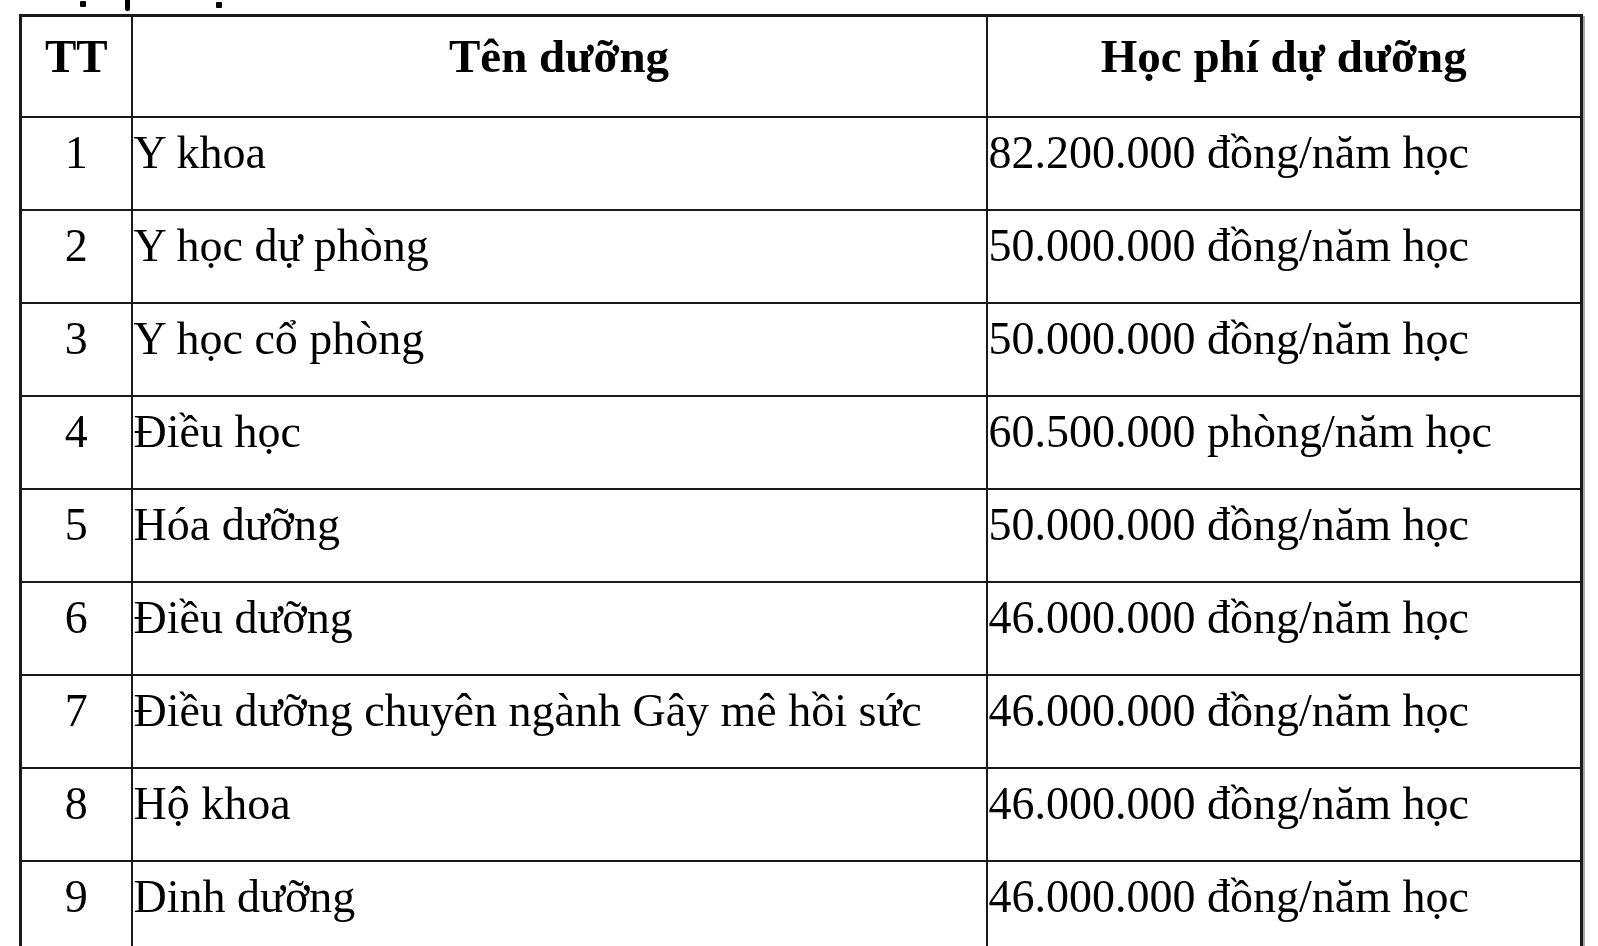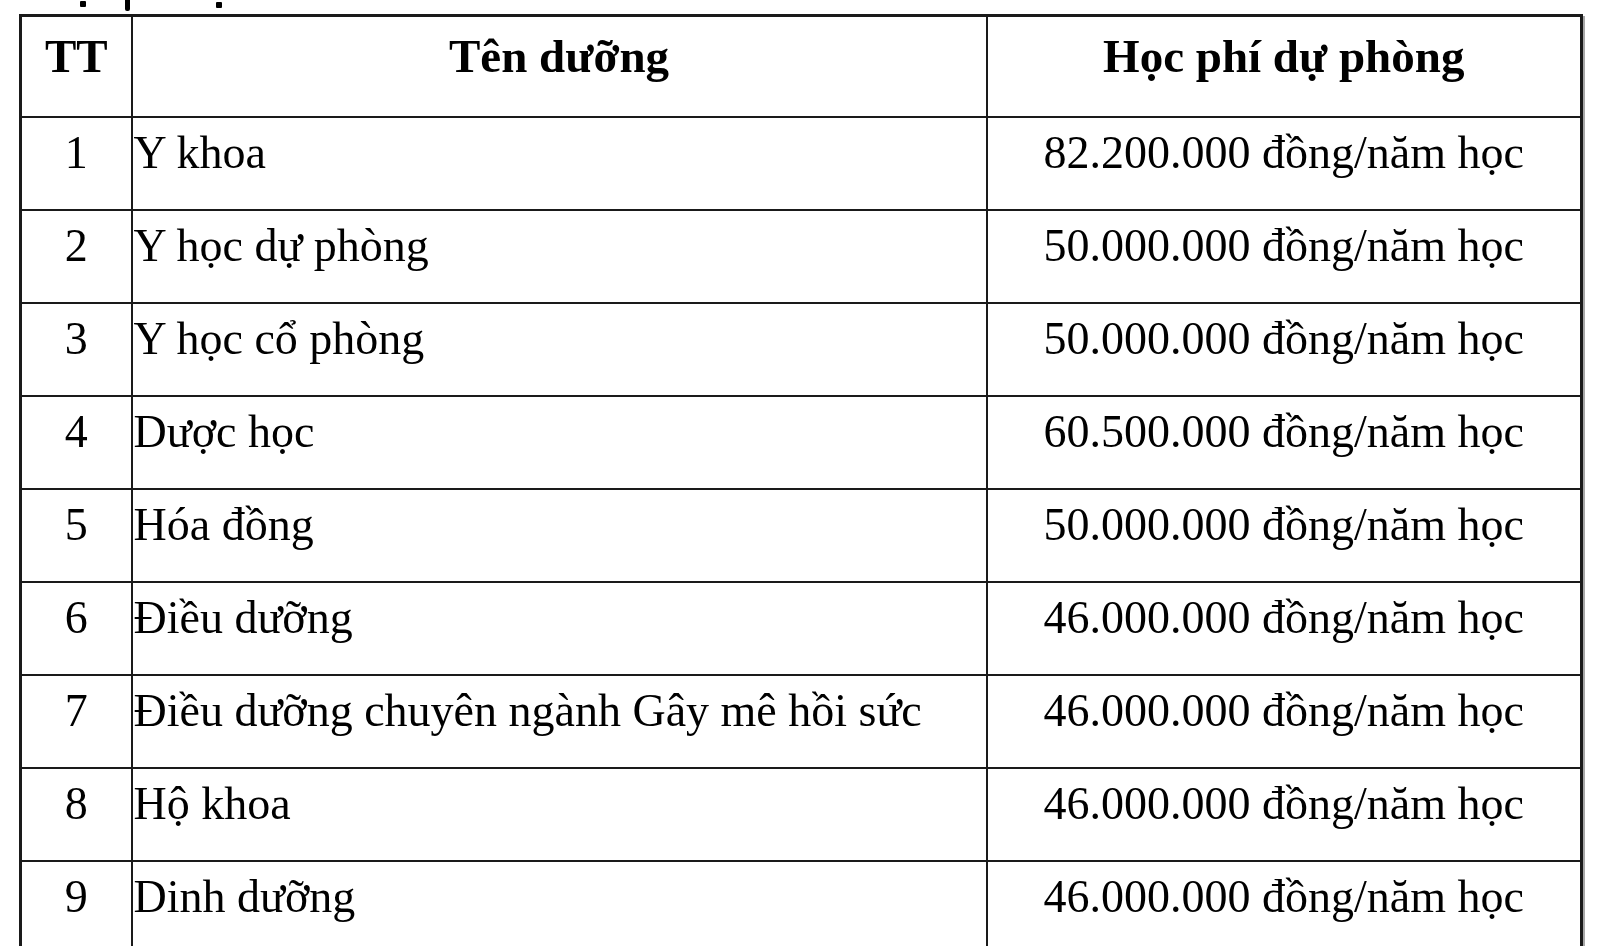--- a/index.html
+++ b/index.html
@@ -58,21 +58,21 @@
     line-height: 1.15;
   }
   tbody td {
     height: 81px;
     font-size: 46px;
     padding-top: 9px;
     line-height: 1.15;
   }
   td.c-tt   { text-align: center; }
   td.c-name { text-align: left; }
-  td.c-fee  { text-align: center; }
+  td.c-fee  { text-align: left; }
 
   col.w-tt   { width: 111px; }
   col.w-name { width: 855px; }
   col.w-fee  { width: 595px; }
 </style>
 </head>
 <body>
 
 <div class="page">
 
@@ -83,47 +83,47 @@
   <table class="tuition">
     <colgroup>
       <col class="w-tt">
       <col class="w-name">
       <col class="w-fee">
     </colgroup>
     <thead>
       <tr>
         <th>TT</th>
         <th>Tên dưỡng</th>
-        <th>Học phí dự phòng</th>
+        <th>Học phí dự dưỡng</th>
       </tr>
     </thead>
     <tbody id="table-body">
         <tr>
           <td class="c-tt">1</td>
           <td class="c-name">Y khoa</td>
           <td class="c-fee">82.200.000 đồng/năm học</td>
         </tr>
         <tr>
           <td class="c-tt">2</td>
           <td class="c-name">Y học dự phòng</td>
           <td class="c-fee">50.000.000 đồng/năm học</td>
         </tr>
         <tr>
           <td class="c-tt">3</td>
           <td class="c-name">Y học cổ phòng</td>
           <td class="c-fee">50.000.000 đồng/năm học</td>
         </tr>
         <tr>
           <td class="c-tt">4</td>
-          <td class="c-name">Dược học</td>
-          <td class="c-fee">60.500.000 đồng/năm học</td>
+          <td class="c-name">Điều học</td>
+          <td class="c-fee">60.500.000 phòng/năm học</td>
         </tr>
         <tr>
           <td class="c-tt">5</td>
-          <td class="c-name">Hóa đồng</td>
+          <td class="c-name">Hóa dưỡng</td>
           <td class="c-fee">50.000.000 đồng/năm học</td>
         </tr>
         <tr>
           <td class="c-tt">6</td>
           <td class="c-name">Điều dưỡng</td>
           <td class="c-fee">46.000.000 đồng/năm học</td>
         </tr>
         <tr>
           <td class="c-tt">7</td>
           <td class="c-name">Điều dưỡng chuyên ngành Gây mê hồi sức</td>

